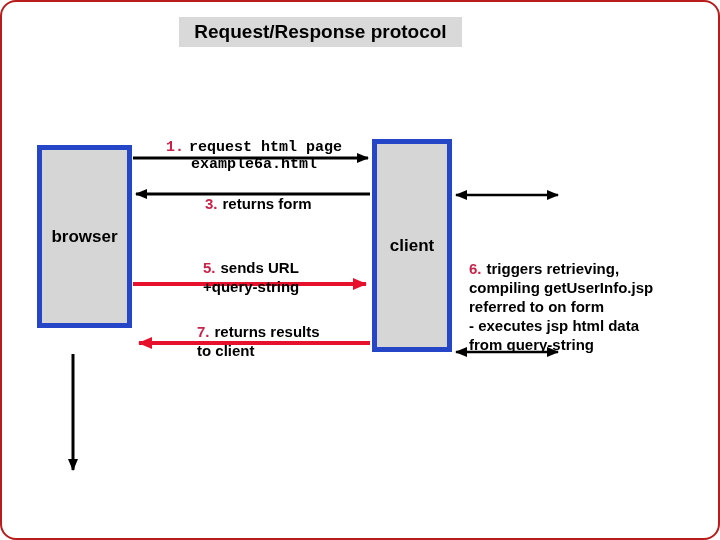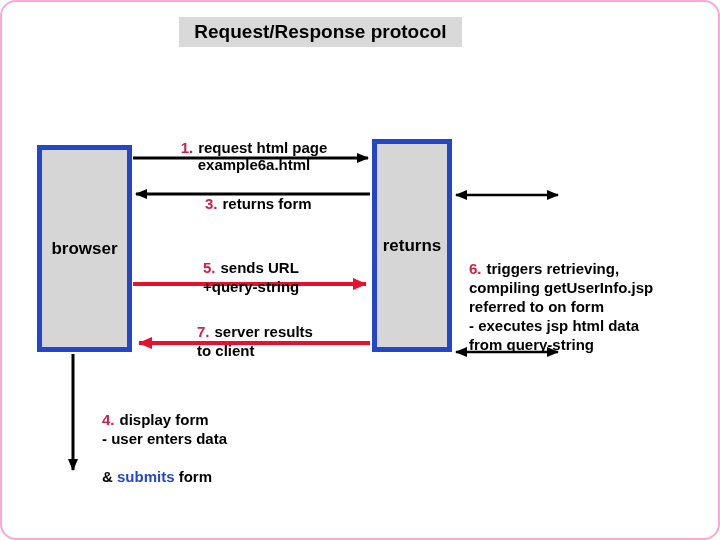--- a/index.html
+++ b/index.html
@@ -1,48 +1,48 @@
 <!DOCTYPE html>
 <html style="--step-number: #c9234a; --arrow-red: #e8112d; --accent-blue: #2646c8; --box-fill: #d6d6d6; --title-bg: #d9d9d9;"><head>
 <meta charset="utf-8">
 <style>
   html,body { margin:0; padding:0; background:#fff; }
   .slide {
     position: relative;
     width: 720px; height: 540px;
     box-sizing: border-box;
     background: #fff;
-    border: 2px solid #f9a8d4;
+    border: 2px solid #b91c1c;
     border-radius: 16px;
     overflow: hidden;
     font-family: "Liberation Sans", sans-serif;
     font-weight: bold;
     color: #000;
   }
   .abs { position: absolute; }
   .title {
     left: 177px; top: 15px; width: 283px; height: 30px;
     background: var(--title-bg, #d9d9d9);
     font-size: 19px; line-height: 30px; text-align: center;
   }
   .node {
     box-sizing: border-box;
     background: var(--box-fill, #d6d6d6);
     border: 5px solid var(--accent-blue, #2646c8);
     display: flex; align-items: center; justify-content: center;
     font-size: 17px;
   }
-  .node-browser { left: 35px; top: 143px; width: 95px; height: 207px; }
+  .node-browser { left: 35px; top: 143px; width: 95px; height: 183px; }
   .node-server  { left: 370px; top: 137px; width: 80px; height: 213px; }
   .lbl { font-size: 15px; line-height: 19px; white-space: pre-line; }
   .num { color: var(--step-number, #c9234a); margin-right: 5px; }
   .hl  { color: var(--accent-blue, #2646c8); }
   .hang { padding-left: 17px; text-indent: -17px; }
   .hang .cont { display: block; text-indent: 0; }
-  .s1 { left: 153px; top: 120px; width: 198px; text-align: center; line-height: 17px; }
+  .s1 { left: 153px; top: 120px; width: 198px; text-align: center; line-height: 17px; font-family: Liberation Mono, monospace; }
   .s2 { left: 464px; top: 164px; }
   .s3 { left: 203px; top: 173px; }
   .s5 { left: 184px; top: 237px; }
   .s6 { left: 467px; top: 238px; width: 248px; }
   .s7 { left: 178px; top: 301px; }
   .s4 { left: 83px;  top: 389px; }
   svg.arrows { position:absolute; left:0; top:0; }
   .line-black { stroke:#000; stroke-width:3; }
   .line-black-thin { stroke:#000; stroke-width:2.6; }
   .line-red { stroke: var(--arrow-red, #e8112d); stroke-width:4; }
@@ -74,21 +74,21 @@
     <line class="line-red" x1="131" y1="282" x2="364" y2="282" marker-end="url(#mR)"></line>
     <line class="line-red" x1="368" y1="341" x2="137" y2="341" marker-end="url(#mR)"></line>
     <line class="line-black-thin" x1="454" y1="350" x2="556" y2="350" marker-start="url(#mBrev)" marker-end="url(#mB)"></line>
     <line class="line-black" x1="71" y1="352" x2="71" y2="468" marker-end="url(#mB)"></line>
   </svg>
 
   <div class="abs node node-browser">
     <span>browser</span>
   </div>
   <div class="abs node node-server">
-    <span>returns</span>
+    <span>client</span>
   </div>
 
   <div class="abs lbl s1">
     <span class="num">1.</span><span>request html page
 example6a.html</span>
   </div>
 
 
   <div class="abs lbl s3">
     <span class="num">3.</span><span>returns form</span>
@@ -101,23 +101,18 @@
 
   <div class="abs lbl s6">
     <span class="num">6.</span><span>triggers retrieving,
 compiling getUserInfo.jsp
 referred to on form
 - executes jsp html data
 from query-string</span>
   </div>
 
   <div class="abs lbl s7 hang">
-    <span class="num">7.</span><span>server results
+    <span class="num">7.</span><span>returns results
 to client</span>
   </div>
 
-  <div class="abs lbl s4 hang">
-    <span class="num">4.</span><span>display form</span>
-    <span class="cont">- user enters data</span>
-    <span class="cont"><span>&amp; </span><span class="hl">submits</span><span> form</span></span>
-  </div>
 
 </div>
 
 </body></html>

